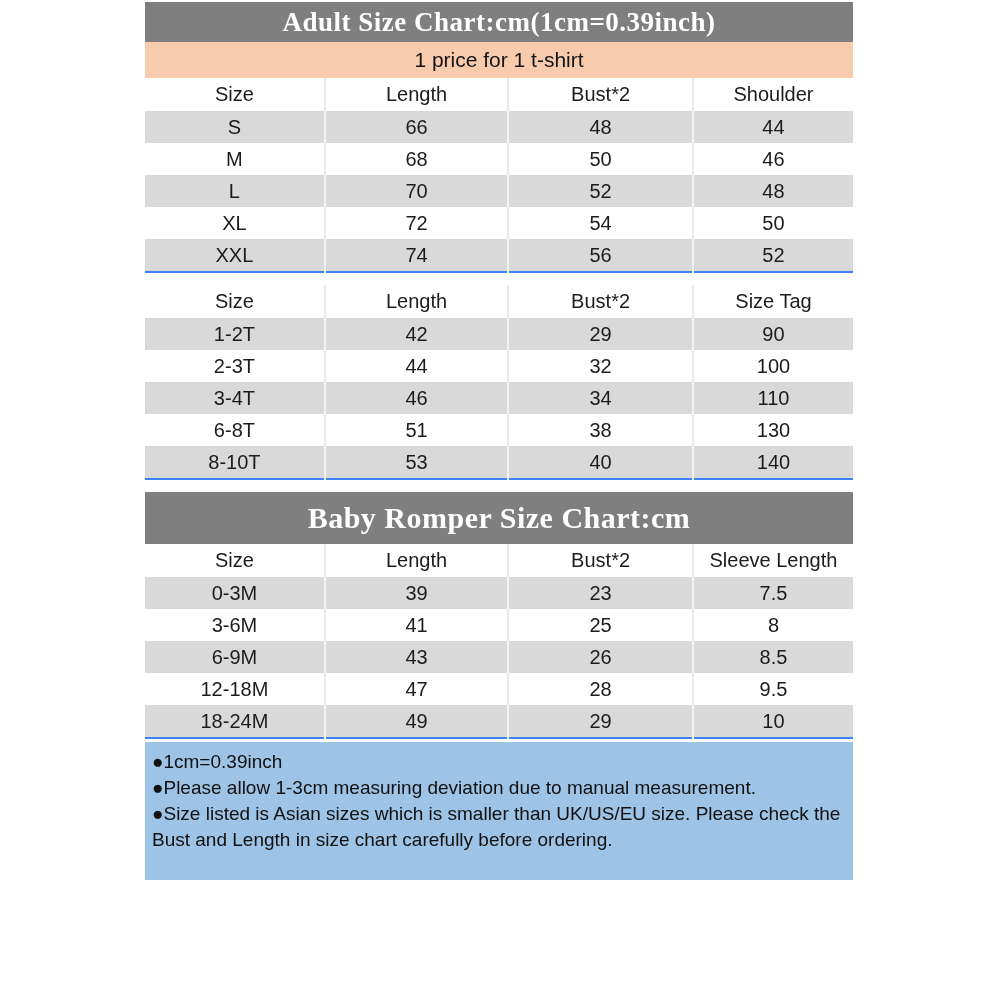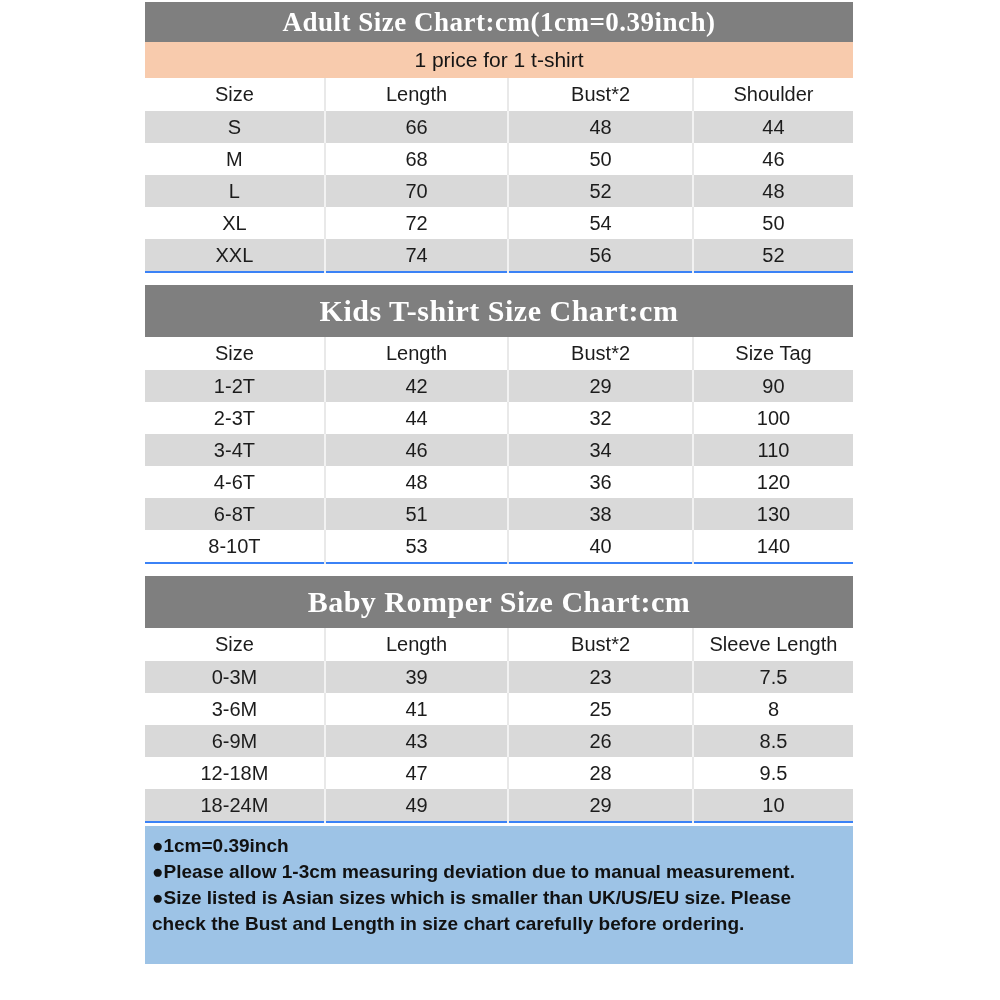--- a/index.html
+++ b/index.html
@@ -83,21 +83,21 @@
 
   .notes-panel {
     margin-top: 3px;
     background: #9dc3e6;
     min-height: 73px;
     padding: 7px 9px 27px 7px;
     color: #111111;
   }
   .note-line {
     font-size: 19px;
-    font-weight: bold;
+    font-weight: normal;
     line-height: 26px;
     margin: 0;
   }
 </style>
 </head>
 <body>
 
 <div class="page">
   <div class="sheet">
 
@@ -148,21 +148,20 @@
               <td>XXL</td>
               <td>74</td>
               <td>56</td>
               <td>52</td>
             </tr>
           </tbody>
       </table>
     </div>
 
     <div class="section">
-      <div class="title-bar tall">Kids T-shirt Size Chart:cm</div>
       <table class="size-table">
         <colgroup>
             <col class="c1">
             <col class="c2">
             <col class="c3">
             <col class="c4">
           </colgroup>
         <thead>
             <tr>
               <th>Size</th>
@@ -182,26 +181,20 @@
               <td>2-3T</td>
               <td>44</td>
               <td>32</td>
               <td>100</td>
             </tr>
             <tr>
               <td>3-4T</td>
               <td>46</td>
               <td>34</td>
               <td>110</td>
-            </tr>
-            <tr>
-              <td>4-6T</td>
-              <td>48</td>
-              <td>36</td>
-              <td>120</td>
             </tr>
             <tr>
               <td>6-8T</td>
               <td>51</td>
               <td>38</td>
               <td>130</td>
             </tr>
             <tr>
               <td>8-10T</td>
               <td>53</td>

